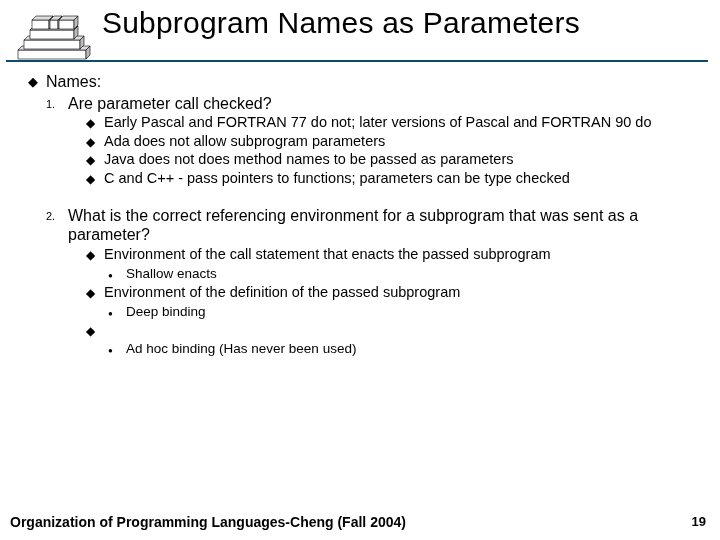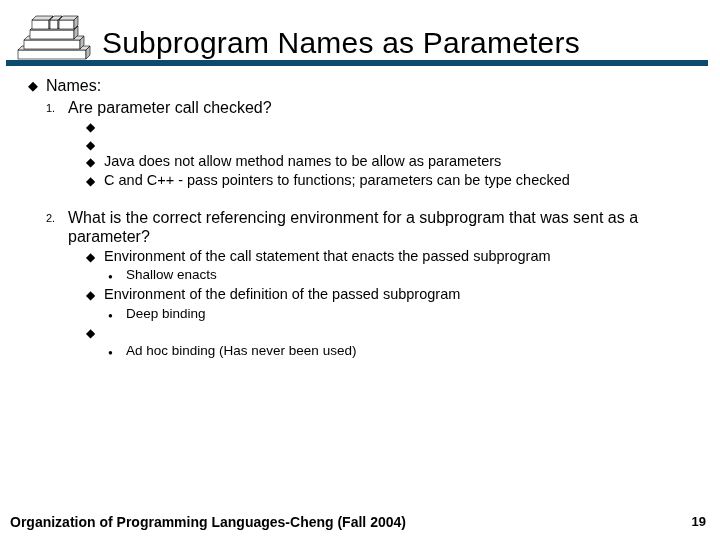--- a/index.html
+++ b/index.html
@@ -8,23 +8,23 @@
     width: 720px;
     height: 540px;
     background: #ffffff;
     font-family: Arial, Helvetica, sans-serif;
     color: #000;
     position: relative;
     overflow: hidden;
   }
   .header {
     display: flex;
-    align-items: flex-end;
+    align-items: flex-start;
     padding: 6px 10px 0 6px;
-    border-bottom: 6px solid #0c4a6e;
+    border-bottom: 2px solid #0c4a6e;
     margin: 0 12px 0 6px;
   }
   .pyramid {
     width: 80px;
     height: 54px;
     flex: 0 0 auto;
   }
   .title {
     font-size: 30px;
     font-weight: normal;
@@ -107,27 +107,29 @@
 
   <div class="numlist">
     <div class="numrow">
       <div class="num">1.</div>
       <div class="question">Are parameter call checked?</div>
     </div>
 
     <div class="sub1">
       <div class="sub1row">
         <div class="sub1bullet">◆</div>
+        <div class="sub1text">Early Pascal and FORTRAN 77 do not; later versions of Pascal and FORTRAN 90 do</div>
       </div>
       <div class="sub1row">
         <div class="sub1bullet">◆</div>
+        <div class="sub1text">Ada does not allow subprogram parameters</div>
       </div>
       <div class="sub1row">
         <div class="sub1bullet">◆</div>
-        <div class="sub1text">Java does not allow method names to be allow as parameters</div>
+        <div class="sub1text">Java does not does method names to be passed as parameters</div>
       </div>
       <div class="sub1row">
         <div class="sub1bullet">◆</div>
         <div class="sub1text">C and C++ - pass pointers to functions; parameters can be type checked</div>
       </div>
     </div>
 
     <div class="numrow q2block">
       <div class="num">2.</div>
       <div class="question">What is the correct referencing environment for a subprogram that was sent as a parameter?</div>

